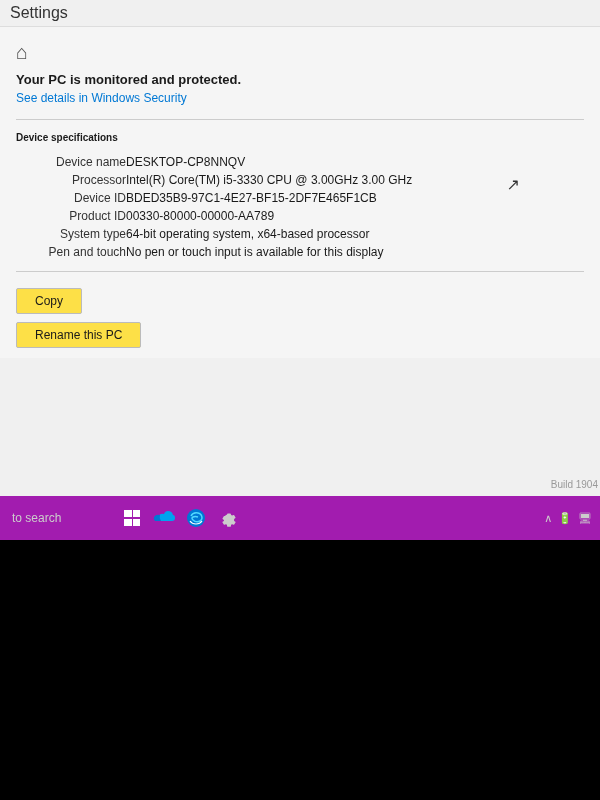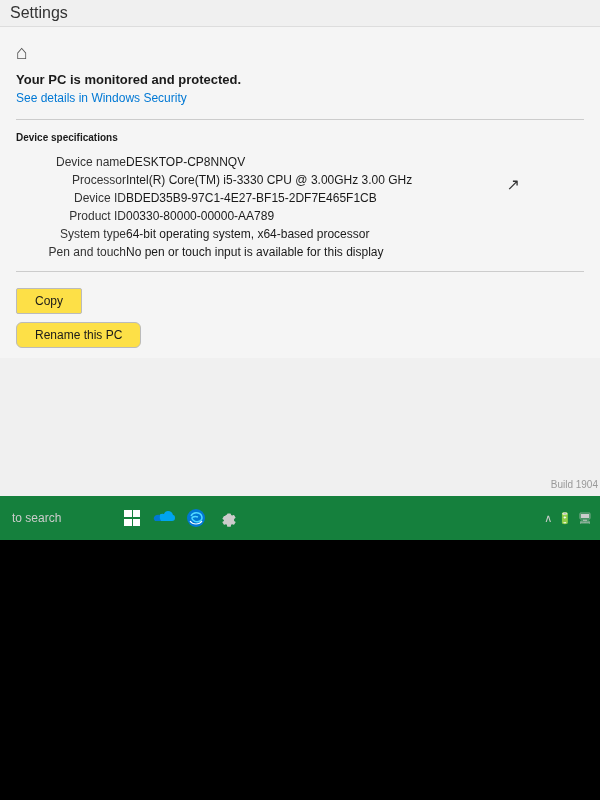--- a/index.html
+++ b/index.html
@@ -124,21 +124,21 @@
       bottom: 50px;
       right: 2px;
       font-size: 10px;
       color: #999;
       background: transparent;
     }
 
     .taskbar {
       width: 600px;
       height: 44px;
-      background: #15803d;
+      background: #a21caf;
       position: absolute;
       bottom: 260px;
       left: 0;
       display: flex;
       align-items: center;
       padding: 0 8px;
     }
 
     .taskbar-search {
       font-size: 12px;
@@ -260,21 +260,21 @@
       <td class="spec-value">No pen or touch input is available for this display</td>
     </tr>
         </tbody>
     </table>
 
     <hr class="divider">
 
     
     <button class="btn">Copy</button>
     <br>
-    <button class="btn" style="margin-top:8px;border-radius:6px;">Rename this PC</button>
+    <button class="btn" style="margin-top:8px;">Rename this PC</button>
 
   </div>
 
   <div class="build-badge">Build 1904</div>
 
   <div class="cursor-arrow">↗</div>
 </div>
 
 <div class="taskbar">
   <span class="taskbar-search">to search</span>

